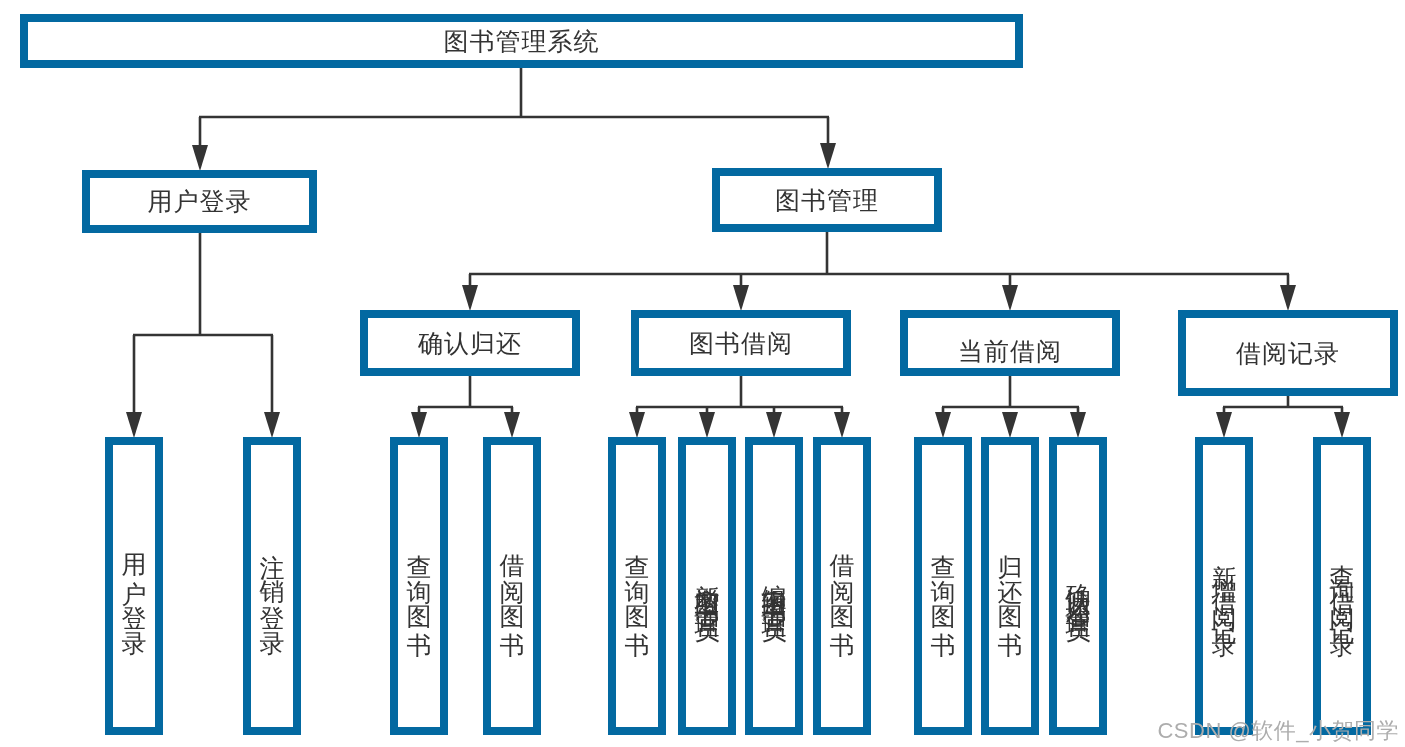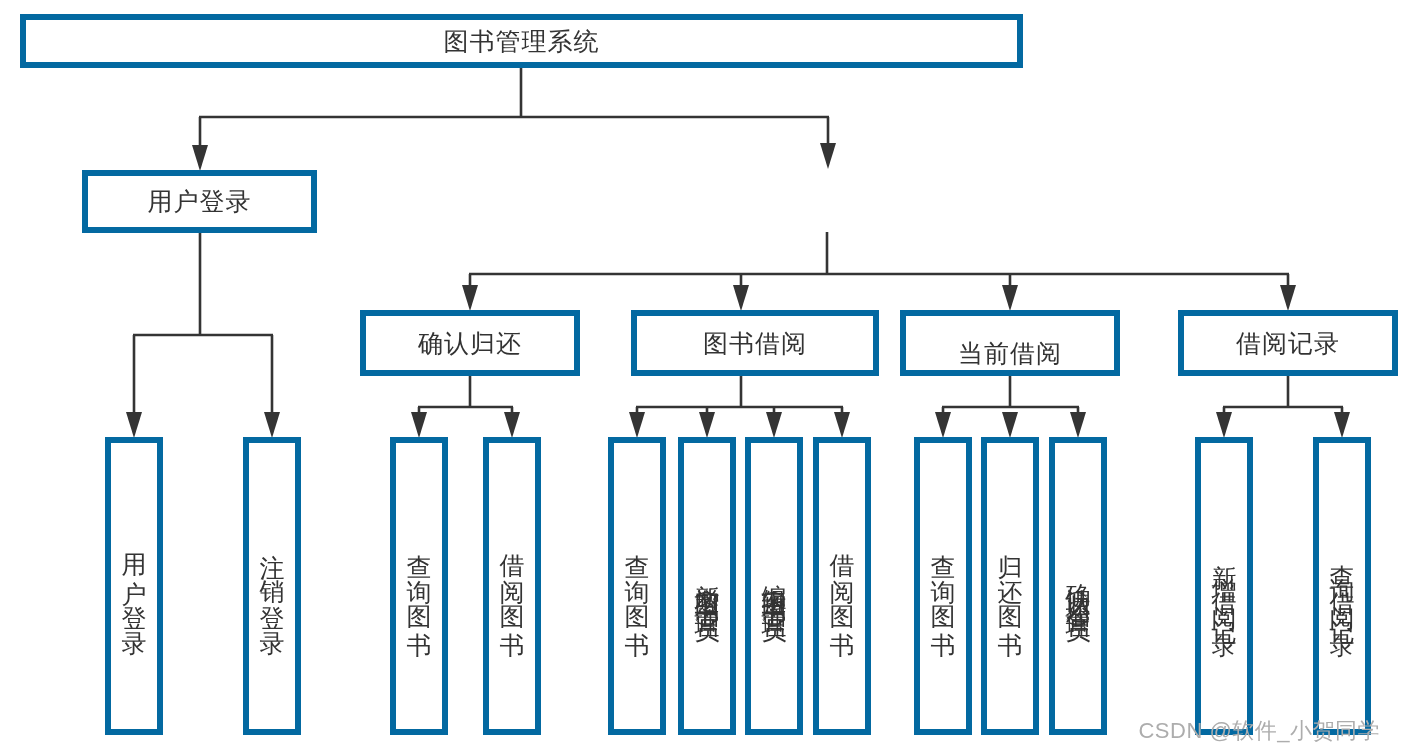--- a/index.html
+++ b/index.html
@@ -8,21 +8,21 @@
     width: 1405px;
     height: 747px;
     background: #ffffff;
     font-family: "Liberation Sans", "DejaVu Sans", sans-serif;
     overflow: hidden;
   }
   .wires { position: absolute; left: 0; top: 0; width: 1405px; height: 747px; }
   .box {
     position: absolute;
     box-sizing: border-box;
-    border: 6px solid #0369a1;
+    border: 8px solid #0369a1;
     background: #ffffff;
     display: flex;
     align-items: center;
     justify-content: center;
     color: #333333;
     font-size: 25px;
     letter-spacing: 1px;
   }
   .leaf { width: 58px; top: 437px; height: 298px; }
   .vtext {
@@ -31,21 +31,21 @@
     color: #333333;
     font-size: 25px;
     line-height: 1;
   }
   .sp4 { letter-spacing: 26px; }
   .sp6 { letter-spacing: 14px; }
   .sp9 { letter-spacing: 5px; }
   .watermark {
     position: absolute;
     top: 716px;
-    right: 25px;
+    right: 6px;
     font-size: 22px;
     color: #adadad;
     letter-spacing: 0.5px;
     white-space: nowrap;
   }
 </style>
 </head>
 <body>
 
 <div class="canvas">
@@ -115,31 +115,34 @@
     </g>
   </svg>
 
   <div class="box" style="left:20px; top:14px; width:1003px; height:54px;">
     <span>图书管理系统</span>
   </div>
 
   <div class="box" style="left:82px; top:170px; width:235px; height:63px;">
     <span>用户登录</span>
   </div>
+  <div class="box" style="left:712px; top:168px; width:230px; height:64px;">
+    <span>图书管理</span>
+  </div>
 
   <div class="box" style="left:360px; top:310px; width:220px; height:66px;">
     <span>确认归还</span>
   </div>
-  <div class="box" style="left:631px; top:310px; width:248px; height:66px;">
+  <div class="box" style="left:631px; top:310px; width:220px; height:66px;">
     <span>图书借阅</span>
   </div>
   <div class="box" style="left:900px; top:310px; width:220px; height:66px;align-items:flex-end;">
     <span>当前借阅</span>
   </div>
-  <div class="box" style="left:1178px; top:310px; width:220px; height:66px;">
+  <div class="box" style="left:1178px; top:310px; width:220px; height:86px;">
     <span>借阅记录</span>
   </div>
 
   <div class="box leaf" style="left:105px;">
     <span class="vtext sp4">用户登录</span>
   </div>
   <div class="box leaf" style="left:243px;">
     <span class="vtext sp4">注销登录</span>
   </div>
 

